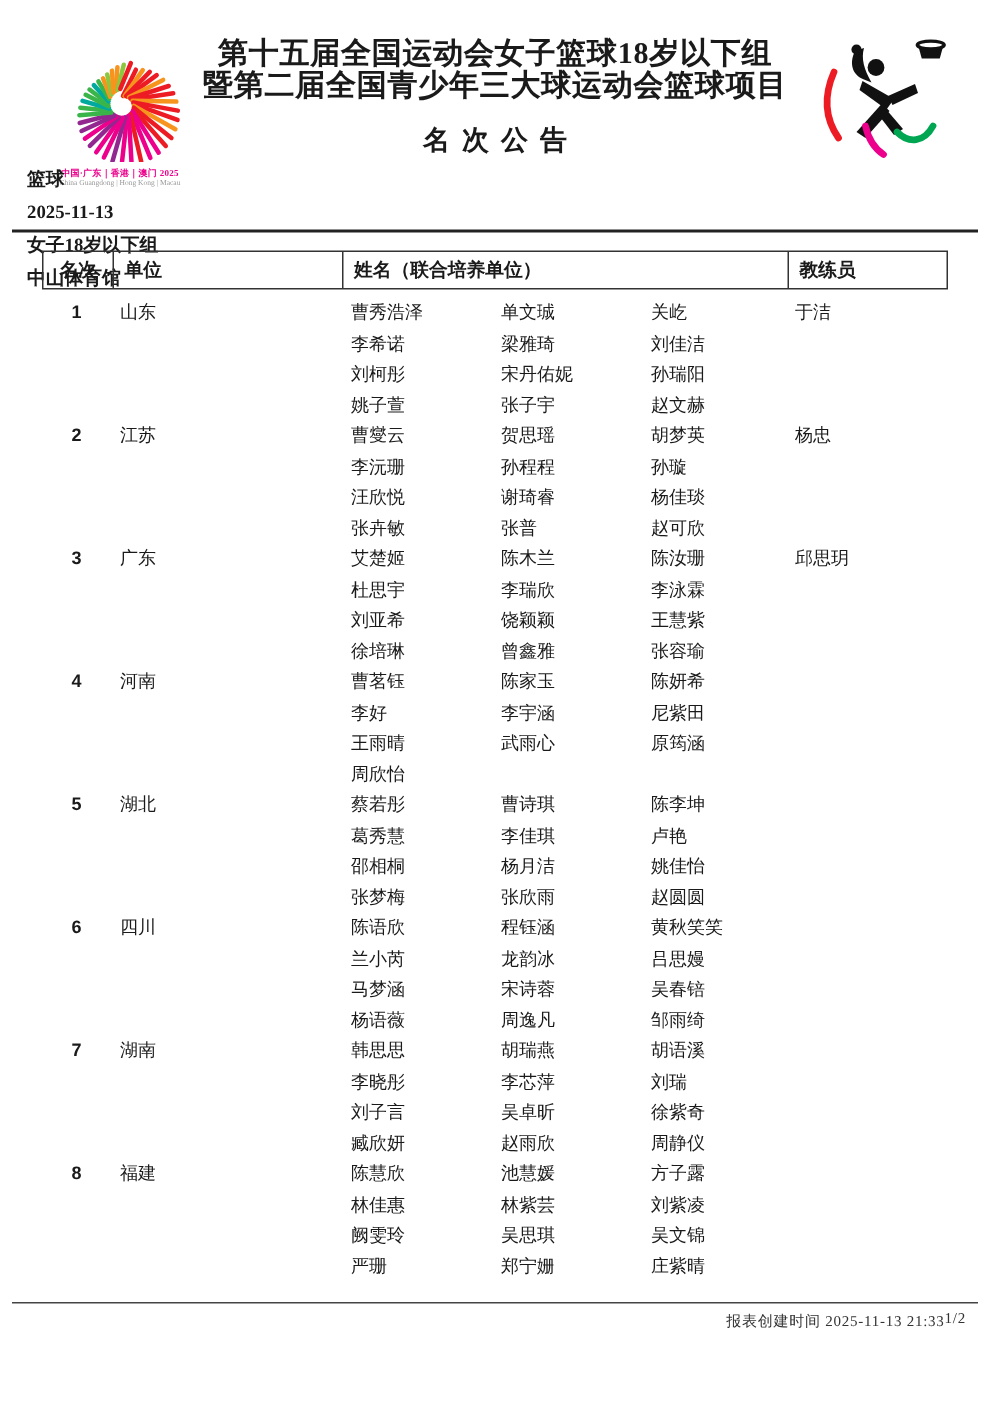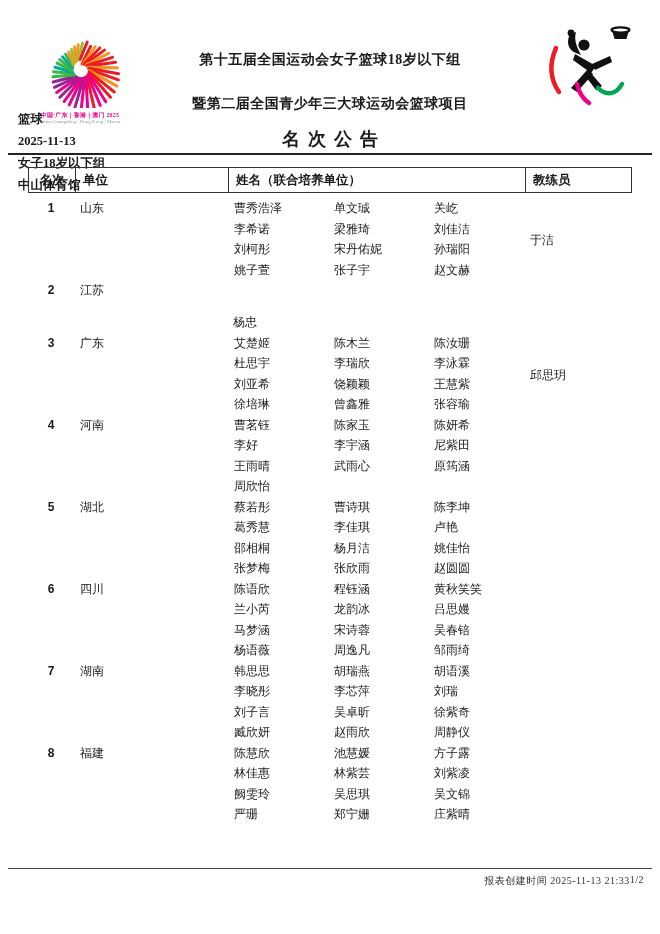--- a/index.html
+++ b/index.html
@@ -2,21 +2,21 @@
 <html><head>
 <meta charset="utf-8">
 <style>
   html,body{margin:0;padding:0;background:#888;}
   .page{
     position:relative;width:660px;height:934px;background:#fff;margin:0 auto;
     font-family:"Liberation Serif","DejaVu Serif",serif;color:#1a1a1a;overflow:hidden;
   }
   
   .titles{position:absolute;top:26px;left:120px;right:120px;text-align:center;}
-  .title-line{font-size:14px;font-weight:bold;line-height:21px;letter-spacing:.5px;margin-top:23px;}
+  .title-line{font-size:20px;font-weight:bold;line-height:21px;letter-spacing:.5px;}
   .title-announce{font-size:18px;font-weight:bold;letter-spacing:8px;padding-left:8px;margin-top:13px;}
   .logo-left{position:absolute;left:22px;top:24px;width:116px;text-align:center;}
   .logo-left .cap1{font-size:6px;font-weight:bold;color:#EC008C;line-height:7px;letter-spacing:.2px;}
   .logo-left .cap2{font-size:5px;color:#999;line-height:6px;}
   .logo-right{position:absolute;right:16px;top:22px;width:104px;}
   
   .meta{position:absolute;top:108px;left:18px;right:28px;font-weight:bold;font-size:12.5px;}
   .meta-row{display:flex;justify-content:space-between;line-height:22px;flex-direction:column;}
   
   .divider{position:absolute;top:153px;left:8px;right:8px;height:2px;background:#222;}
@@ -31,21 +31,21 @@
   .th-names{width:297px;}
   .th-coach{flex:1;}
   .tbody{padding-top:5px;}
   .team-row{display:flex;align-items:flex-start;font-size:12px;}
   .td-rank{width:46px;text-align:center;font-family:"Liberation Sans","DejaVu Sans",sans-serif;
            font-weight:bold;font-size:12px;line-height:20.5px;}
   .td-unit{width:153px;box-sizing:border-box;padding-left:6px;line-height:20.5px;}
   .td-names{width:297px;box-sizing:border-box;padding-left:7px;display:grid;
             grid-template-columns:100px 100px 90px;grid-auto-rows:20.5px;align-items:center;}
   .td-names span{line-height:20.5px;white-space:nowrap;}
-  .td-coach{flex:1;box-sizing:border-box;padding-left:6px;line-height:20.5px;margin-top:32px;}
+  .td-coach{flex:1;box-sizing:border-box;padding-left:6px;line-height:20.5px;}
   
   .footer-line{position:absolute;top:868px;left:8px;right:8px;height:1px;background:#444;}
   .footer{position:absolute;top:874px;left:18px;right:16px;display:flex;justify-content:flex-end;
           font-size:10px;color:#333;letter-spacing:.5px;}
 </style>
 </head>
 <body>
 
 <div class="page">
 
@@ -160,20 +160,34 @@
             <span>孙瑞阳</span>
             <span>姚子萱</span>
             <span>张子宇</span>
             <span>赵文赫</span>
           </div>
           <div class="td-coach">于洁</div>
         </div>
         <div class="team-row">
           <div class="td-rank">2</div>
           <div class="td-unit">江苏</div>
+          <div class="td-names">
+            <span>曹燮云</span>
+            <span>贺思瑶</span>
+            <span>胡梦英</span>
+            <span>李沅珊</span>
+            <span>孙程程</span>
+            <span>孙璇</span>
+            <span>汪欣悦</span>
+            <span>谢琦睿</span>
+            <span>杨佳琰</span>
+            <span>张卉敏</span>
+            <span>张普</span>
+            <span>赵可欣</span>
+          </div>
           <div class="td-coach">杨忠</div>
         </div>
         <div class="team-row">
           <div class="td-rank">3</div>
           <div class="td-unit">广东</div>
           <div class="td-names">
             <span>艾楚姬</span>
             <span>陈木兰</span>
             <span>陈汝珊</span>
             <span>杜思宇</span>

